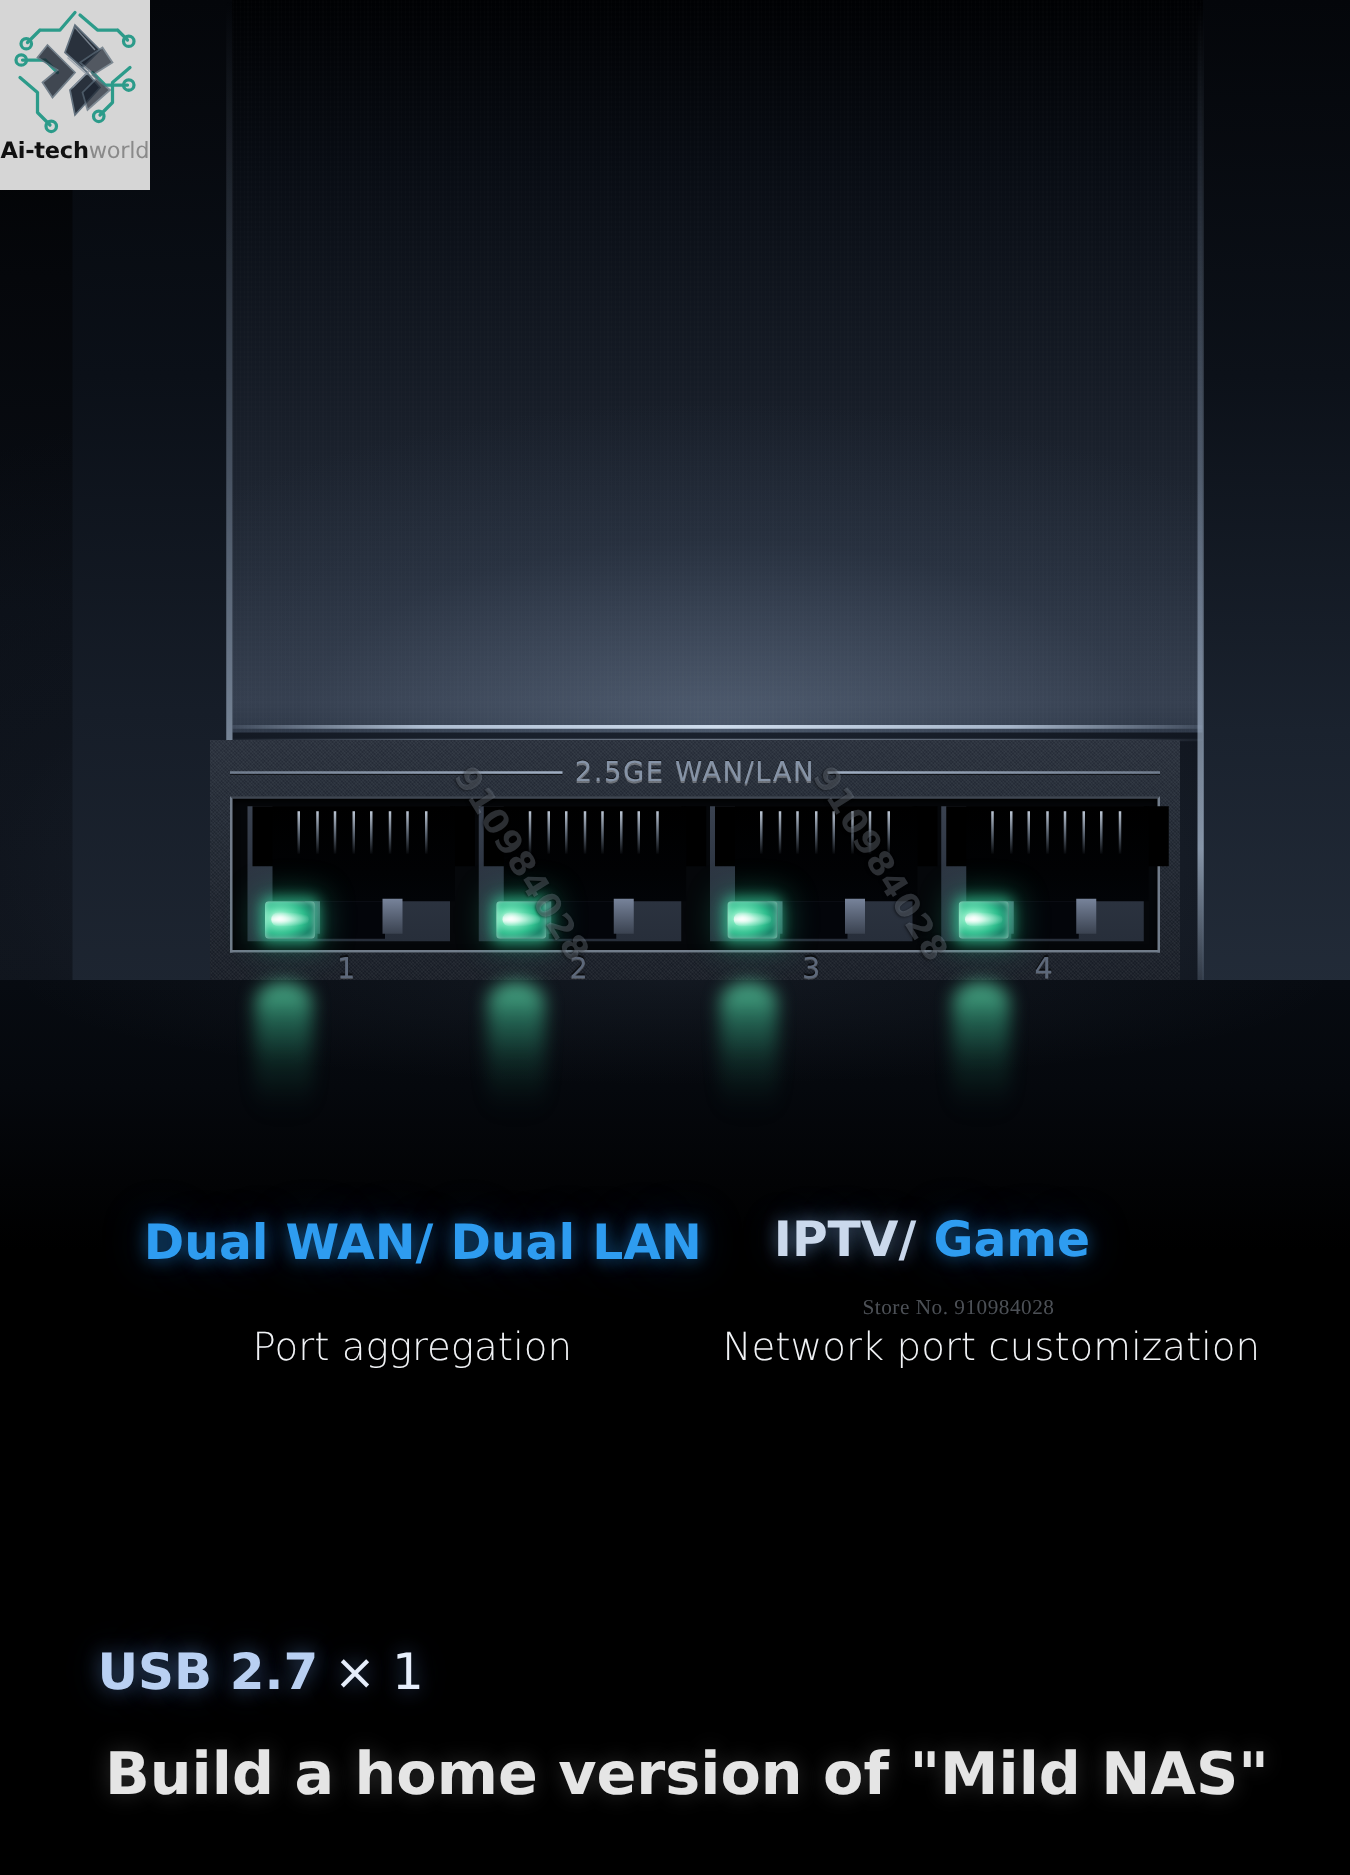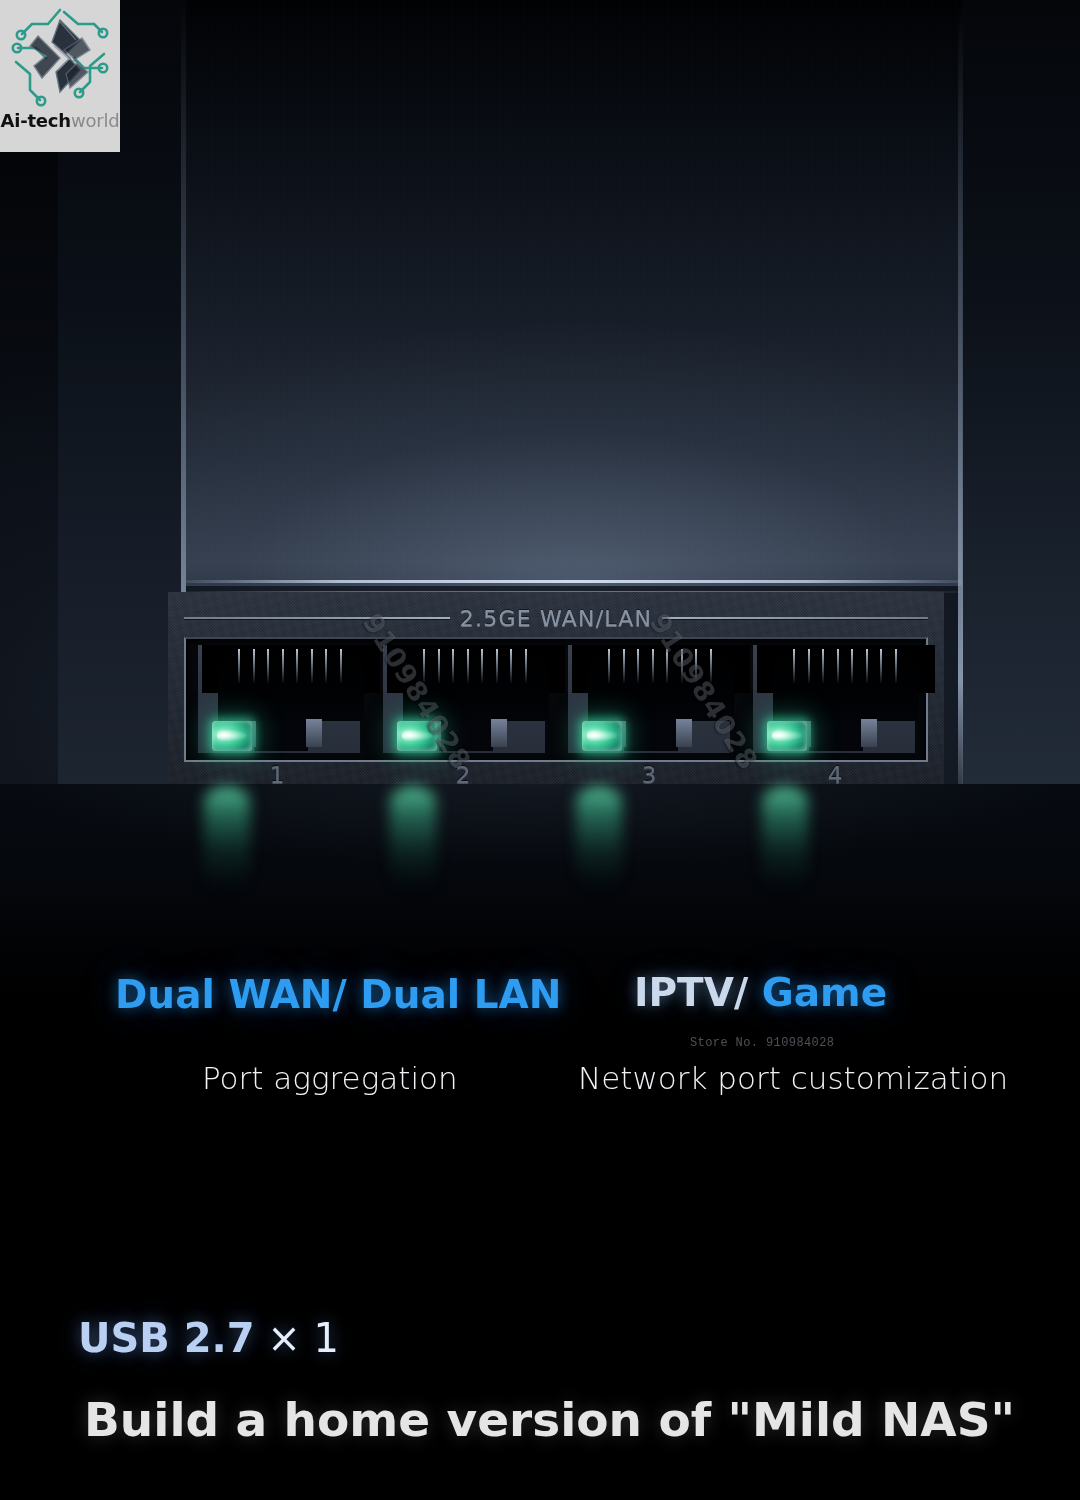--- a/index.html
+++ b/index.html
@@ -204,39 +204,39 @@
     transform:rotate(58deg);
     transform-origin:left top;
     white-space:nowrap; z-index:6; pointer-events:none;
     text-shadow:0 1px 2px rgba(0,0,0,.5);
   }
   .wm-diag.one{ left:383px; top:608px; }
   .wm-diag.two{ left:670px; top:608px; }
 
   .wm-store{
     position:absolute; left:690px; top:1036px;
-    font-family:Liberation Mono, monospace;
-    font-size:12px; letter-spacing:.4px;
+    font-family:Liberation Serif, serif;
+    font-size:17px; letter-spacing:.4px;
     color:rgba(190,200,214,.40); z-index:7; pointer-events:none;
   }
 
   
   .copy{ position:absolute; left:0; top:975px; width:920px; z-index:5; }
 
   .feat-row{ position:relative; width:1080px; height:60px; }
 
   .feat-head{
     position:absolute;
     font-family:"DejaVu Sans", sans-serif;
     font-weight:700; font-size:39px; line-height:1;
     white-space:nowrap;
   }
   .feat-head.a{ left:115px; top:0; color:#2e9cf0;
     text-shadow:0 0 14px rgba(40,150,240,.55), 0 0 36px rgba(30,110,200,.35); }
-  .feat-head.b{ left:634px; top:-2px;text-align:right; }
+  .feat-head.b{ left:619px; top:-2px;text-align:right; }
   .feat-head .dim{
     color:#cbd9ec;
     text-shadow:0 0 14px rgba(150,190,240,.45), 0 0 30px rgba(60,120,200,.30);
   }
   .feat-head .hi{
     color:#2e9cf0;
     text-shadow:0 0 14px rgba(40,150,240,.55), 0 0 36px rgba(30,110,200,.35);
   }
 
   .feat-sub{

